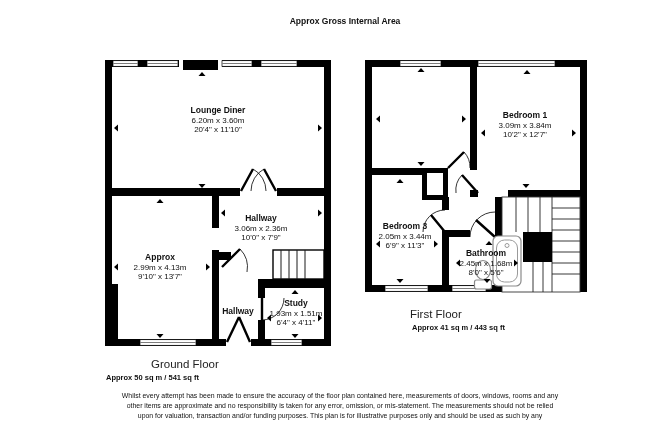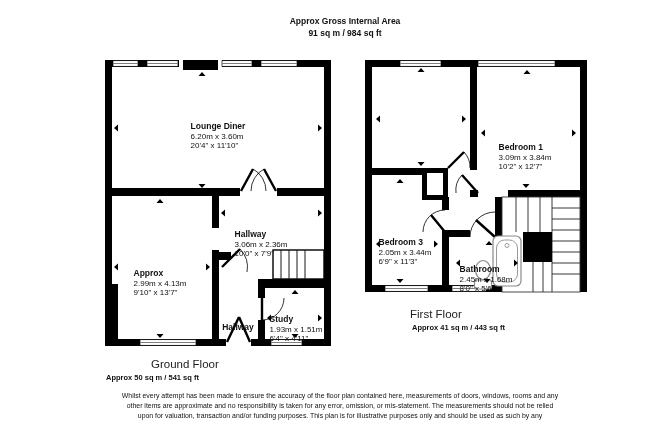--- a/index.html
+++ b/index.html
@@ -1,22 +1,22 @@
 <!DOCTYPE html>
 <html><head>
 <meta charset="utf-8">
 <style>
   html,body{margin:0;padding:0;}
   body{font-family:"Liberation Sans", sans-serif; background:#fff;}
   #canvas{position:relative;width:650px;height:422px;background:#ffffff;overflow:hidden;}
   svg{position:absolute;top:0;left:0;}
   .hdr{position:absolute;top:15px;left:345px;transform:translateX(-50%);
        text-align:center;font-size:8.5px;font-weight:bold;color:#111;line-height:1.45;white-space:nowrap;}
-  .room-label{position:absolute;transform:translateX(-50%);text-align:left;
-       color:#111;font-size:8px;line-height:1.24;white-space:nowrap;margin-top:16px;}
+  .room-label{position:absolute;transform:translateX(-50%);text-align:center;
+       color:#111;font-size:8px;line-height:1.24;white-space:nowrap;}
   .room-name{font-weight:bold;font-size:8.5px;display:block;}
   .room-dim{display:block;}
   .floor-title{position:absolute;color:#222;font-size:11.5px;line-height:1.2;padding-left:45px;}
   .floor-area{position:absolute;color:#111;font-size:7.5px;font-weight:bold;}
   .disclaimer{position:absolute;top:391px;left:120px;width:440px;text-align:center;
        color:#111;font-size:6.9px;line-height:1.45;}
 </style>
 </head>
 <body>
 
@@ -170,21 +170,20 @@
         M434,240.5 L434,247.5 L438,244 z
         M485.5,245 L492.5,245 L489,241 z
         M483.5,279 L490.5,279 L487,283 z
         M460,259.5 L460,266.5 L456,263 z
         M514,259.5 L514,266.5 L518,263 z"></path>
     </g>
   </svg>
 
   <div class="hdr">
     <span style="display:block;">Approx Gross Internal Area</span>
-    <span style="display:block;">91 sq m / 984 sq ft</span>
   </div>
 
   <div class="room-label" style="left:218px;top:105px;">
     <span class="room-name">Lounge Diner</span>
     <span class="room-dim">6.20m x 3.60m</span>
     <span class="room-dim">20'4" x 11'10"</span>
   </div>
   <div class="room-label" style="left:261px;top:213px;">
     <span class="room-name">Hallway</span>
     <span class="room-dim">3.06m x 2.36m</span>
@@ -197,21 +196,21 @@
   </div>
   <div class="room-label" style="left:238px;top:306px;">
     <span class="room-name">Hallway</span>
   </div>
   <div class="room-label" style="left:296px;top:298px;">
     <span class="room-name">Study</span>
     <span class="room-dim">1.93m x 1.51m</span>
     <span class="room-dim">6'4" x 4'11"</span>
   </div>
 
-  <div class="room-label" style="left:525px;top:126px;">
+  <div class="room-label" style="left:525px;top:110px;">
     <span class="room-name">Bedroom 1</span>
     <span class="room-dim">3.09m x 3.84m</span>
     <span class="room-dim">10'2" x 12'7"</span>
   </div>
   <div class="room-label" style="left:405px;top:221px;">
     <span class="room-name">Bedroom 3</span>
     <span class="room-dim">2.05m x 3.44m</span>
     <span class="room-dim">6'9" x 11'3"</span>
   </div>
   <div class="room-label" style="left:486px;top:248px;">

